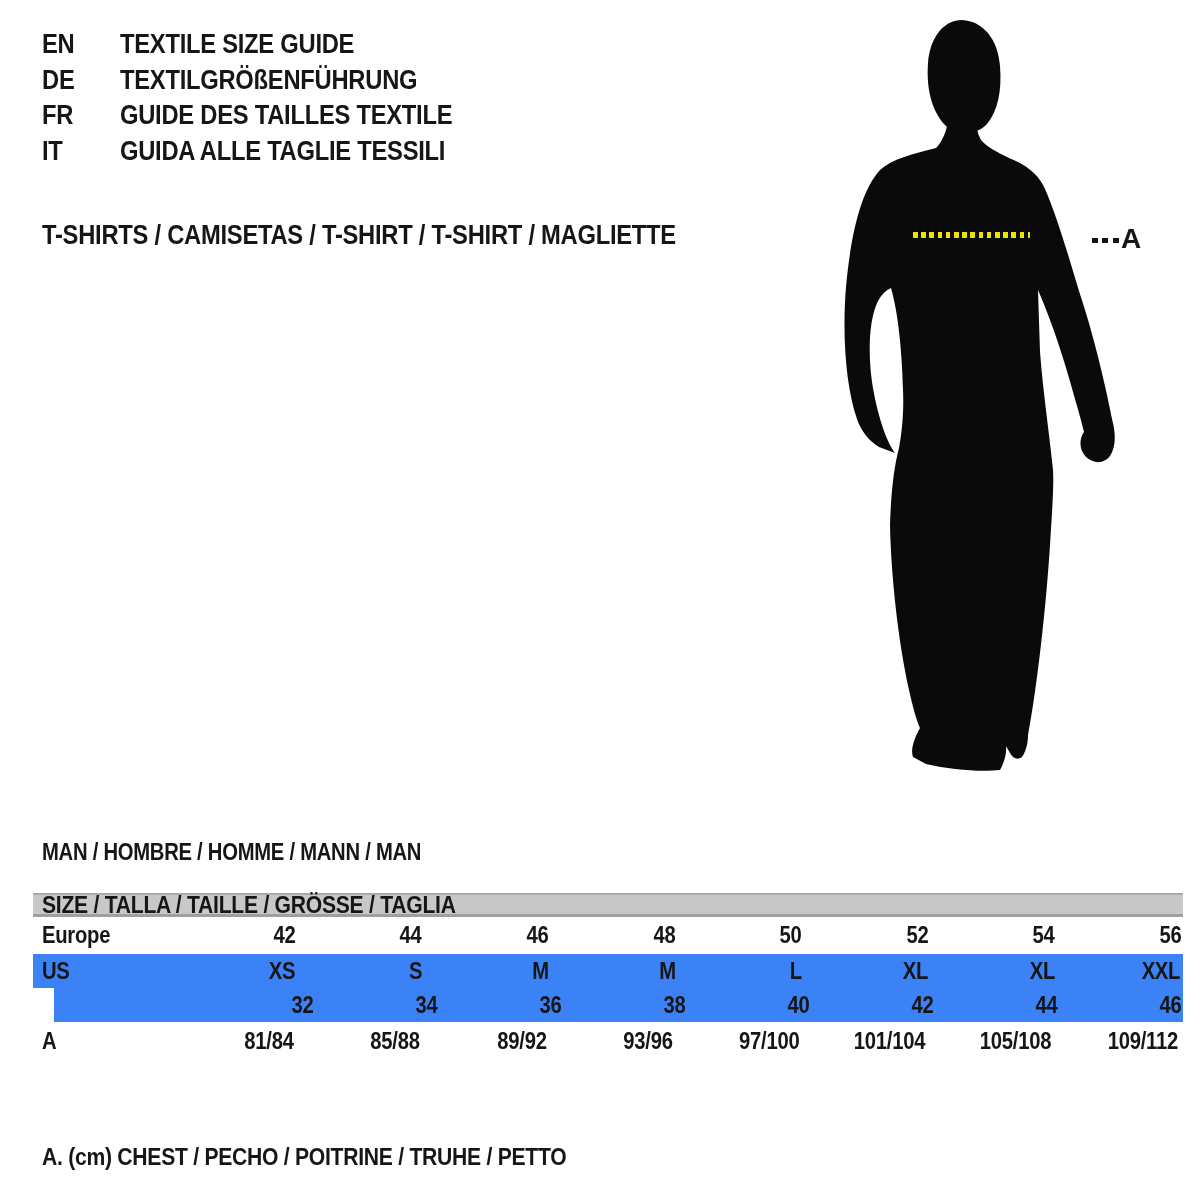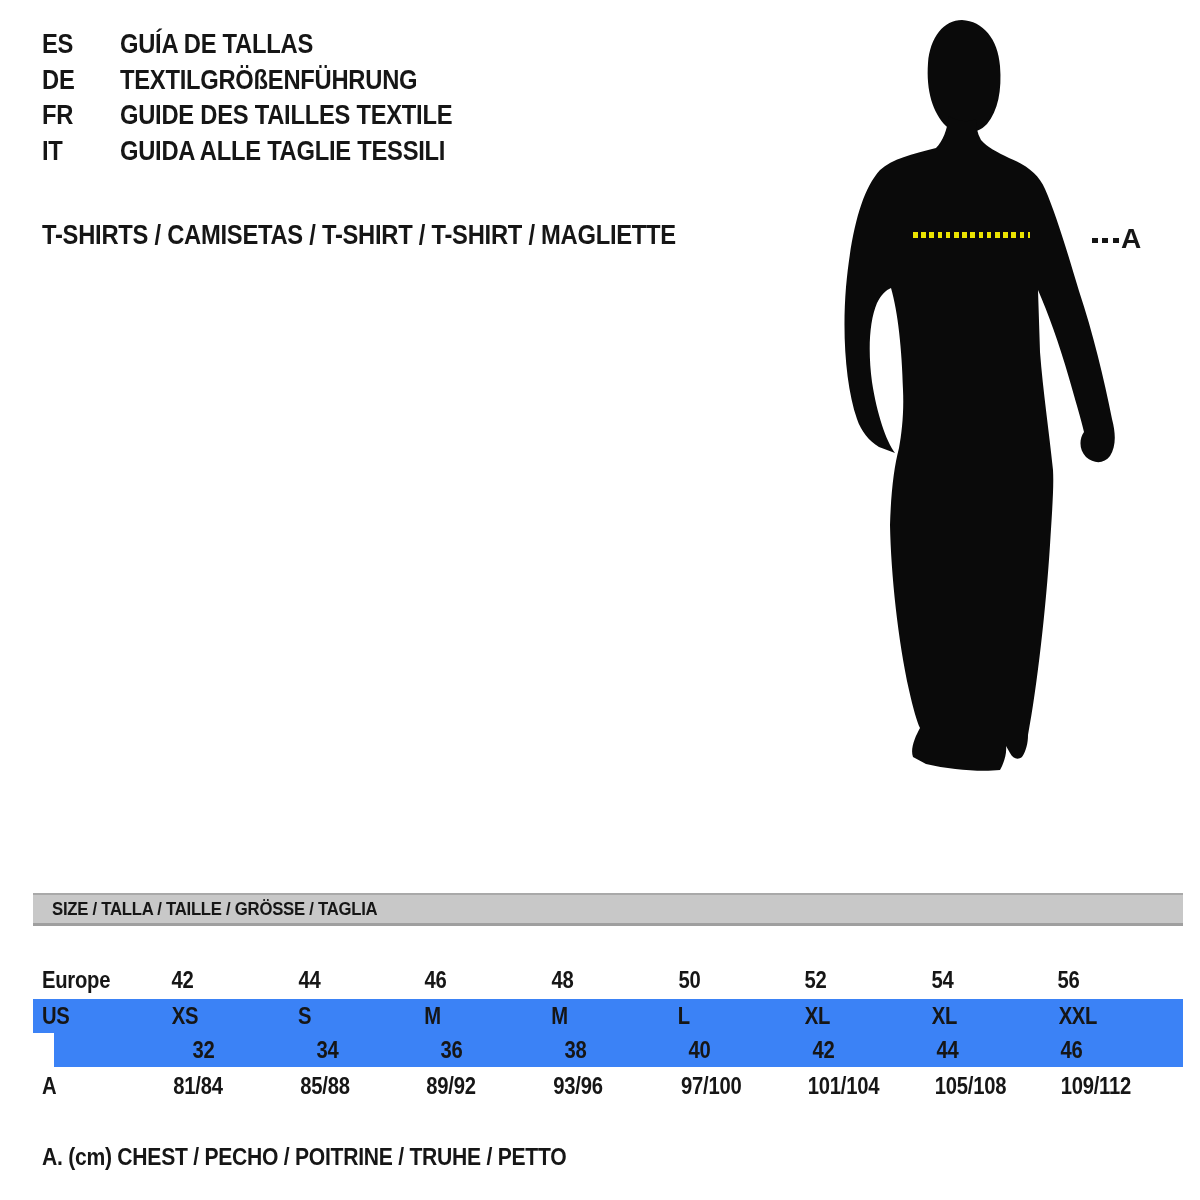--- a/index.html
+++ b/index.html
@@ -39,53 +39,53 @@
     z-index:3;
   }
   .a-label{position:absolute;left:1121px;top:224px;font-size:28px;line-height:30px;z-index:3;}
 
   
   .man-title{position:absolute;left:42px;top:838px;font-size:23px;line-height:28px;}
 
   
   .size-table{position:absolute;left:33px;top:893px;width:1150px;}
   .thead{
-    box-sizing:border-box;height:33px;
+    box-sizing:border-box;height:24px;
     background:#c8c8c8;
     border-top:2px solid #a9a9a9;
     border-bottom:3px solid #9f9f9f;
     display:flex;align-items:center;
-    padding-left:19px;font-size:19px;
+    padding-left:9px;font-size:24px;
   }
   .trow{
     display:grid;
     grid-template-columns:137px repeat(8,1fr);
     align-items:center;
     font-size:23px;
   }
   .trow .lbl{padding-left:9px;text-align:left;}
-  .trow .val{text-align:left;}
-  .r-europe{height:37px;margin-top:36px;}
+  .trow .val{text-align:right;}
+  .r-europe{height:37px;}
   .r-us{height:34px;}
   .r-num{height:34px;margin-left:21px;}
   .r-a{height:38px;}
   .shaded{background:#3b82f6;}
 
   
   .footnote{position:absolute;left:42px;top:1142px;font-size:24px;line-height:30px;}
 </style>
 </head>
 <body>
 
 <div class="page">
 
   <section class="langs">
     <div class="lrow">
-      <span class="lcode"><span class="cond">ES</span></span>
-      <span class="cond">GUÍA DE TALLAS</span>
+      <span class="lcode"><span class="cond">EN</span></span>
+      <span class="cond">TEXTILE SIZE GUIDE</span>
     </div>
     <div class="lrow">
       <span class="lcode"><span class="cond">DE</span></span>
       <span class="cond">TEXTILGRÖßENFÜHRUNG</span>
     </div>
     <div class="lrow">
       <span class="lcode"><span class="cond">FR</span></span>
       <span class="cond">GUIDE DES TAILLES TEXTILE</span>
     </div>
     <div class="lrow">
@@ -140,20 +140,21 @@
       C1067 251 1056 214 1045 189
       C1039 175 1027 165 1009 158
       C997 152 987 147 981 140
       C977 133 976 126 976 119
       C967 123 957 121 949 116 Z"></path>
   </svg>
   <div class="chest-line" style="--dot: #ebe400;"></div>
   <div class="a-dashes"></div>
   <div class="a-label">A</div>
 
+  <div class="man-title"><span class="cond">MAN / HOMBRE / HOMME / MANN / MAN</span></div>
 
   <div class="size-table">
     <div class="thead">
       <span class="cond">SIZE / TALLA / TAILLE / GRÖSSE / TAGLIA</span>
     </div>
 
     <div class="trow r-europe">
       <span class="lbl"><span class="cond">Europe</span></span>
       <span class="val"><span class="cond-c">42</span></span>
       <span class="val"><span class="cond-c">44</span></span>

